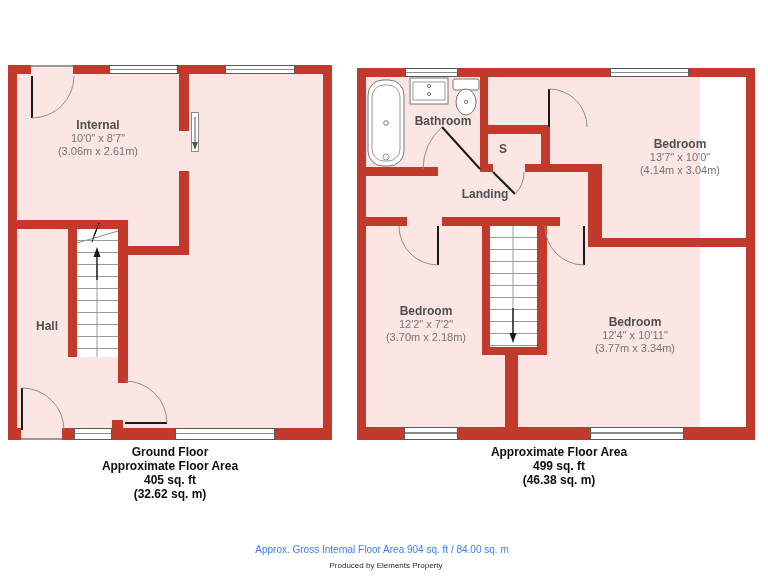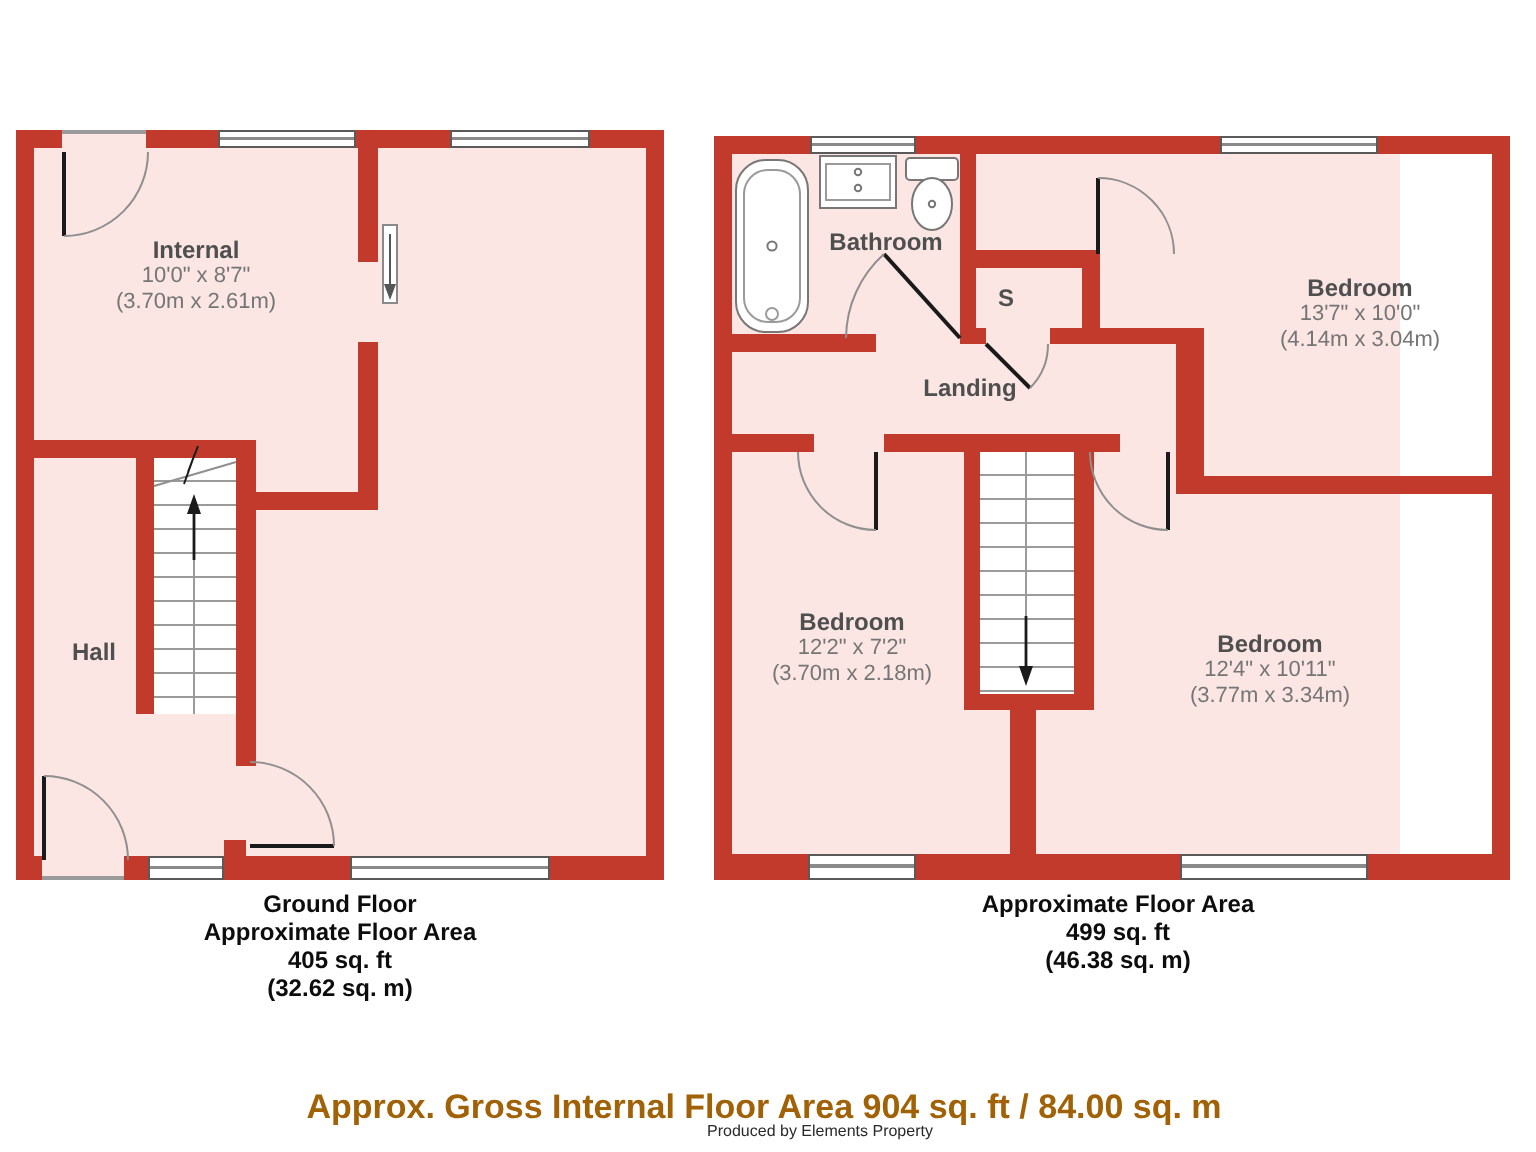--- a/index.html
+++ b/index.html
@@ -12,21 +12,21 @@
        background:linear-gradient(to bottom,#fff 0 38%,#8a8a8a 38% 54%,#fff 54% 100%);}
   .gapline{position:absolute;background:#9a9a9a;}
   .steps{position:absolute;background:repeating-linear-gradient(to bottom,#ffffff 0 11px,#9a9a9a 11px 12px);}
   .marker{position:absolute;background:#fff;border:1px solid #8a8a8a;box-sizing:border-box;}
   .overlay{position:absolute;left:0;top:0;pointer-events:none;}
   .rlabel{position:absolute;transform:translateX(-50%);text-align:center;white-space:nowrap;}
   .rname{font-weight:bold;font-size:12px;color:#4f4f4f;line-height:13px;}
   .rdim{font-size:11px;color:#757575;line-height:13px;}
   .cap{position:absolute;transform:translateX(-50%);text-align:center;font-weight:bold;
        font-size:12px;color:#0d0d0d;line-height:14px;white-space:nowrap;}
-  .foot-total{position:absolute;transform:translateX(-50%);font-weight:bold;font-size:17px;color:#a16207;white-space:nowrap;}
+  .foot-total{position:absolute;transform:translateX(-50%);font-weight:normal;font-size:10px;color:#3b82f6;white-space:nowrap;}
   .foot-credit{position:absolute;transform:translateX(-50%);font-size:8px;color:#2a2a2a;white-space:nowrap;}
 </style>
 </head>
 <body>
 
 <div class="page">
 
 
   <div class="plan" style="left:8px;top:65px;width:324px;height:375px;">
 
@@ -71,21 +71,21 @@
       <path d="M84,177 L89,163 L86,171 L91,158" fill="none" stroke="#1a1a1a" stroke-width="1"></path>
       <line x1="89" y1="215" x2="89" y2="190" stroke="#1a1a1a" stroke-width="1.4"></line>
       <polygon points="85.5,192 92.5,192 89,182" fill="#1a1a1a"></polygon>
       <line x1="187" y1="52" x2="187" y2="78" stroke="#555" stroke-width="1"></line>
       <polygon points="184,77 190,77 187,85" fill="#555"></polygon>
     </svg>
 
     <div class="rlabel" style="left:90px;top:54px;">
       <div class="rname">Internal</div>
       <div class="rdim">10'0" x 8'7"</div>
-      <div class="rdim">(3.70m x 2.61m)</div>
+      <div class="rdim">(3.06m x 2.61m)</div>
     </div>
     <div class="rlabel" style="left:39px;top:255px;">
       <div class="rname">Hall</div>
     </div>
   </div>
 
   <div class="plan" style="left:357px;top:68px;width:343px;height:372px;">
 
     <div class="wall" style="left:0px;top:0px;width:48px;height:9px;"></div>
     <div class="win" style="left:48px;top:0px;width:53px;height:9px;"></div>
@@ -178,15 +178,15 @@
     <div>405 sq. ft</div>
     <div>(32.62 sq. m)</div>
   </div>
   <div class="cap" style="left:559px;top:445px;">
     <div>Approximate Floor Area</div>
     <div>499 sq. ft</div>
     <div>(46.38 sq. m)</div>
   </div>
 
   <div class="foot-total" style="left:382px;top:544px;">Approx. Gross Internal Floor Area 904 sq. ft / 84.00 sq. m</div>
-  <div class="foot-credit" style="left:388px;top:561px;padding-left:44px;">Produced by Elements Property</div>
+  <div class="foot-credit" style="left:364px;top:561px;padding-left:44px;">Produced by Elements Property</div>
 
 </div>
 
 </body></html>

